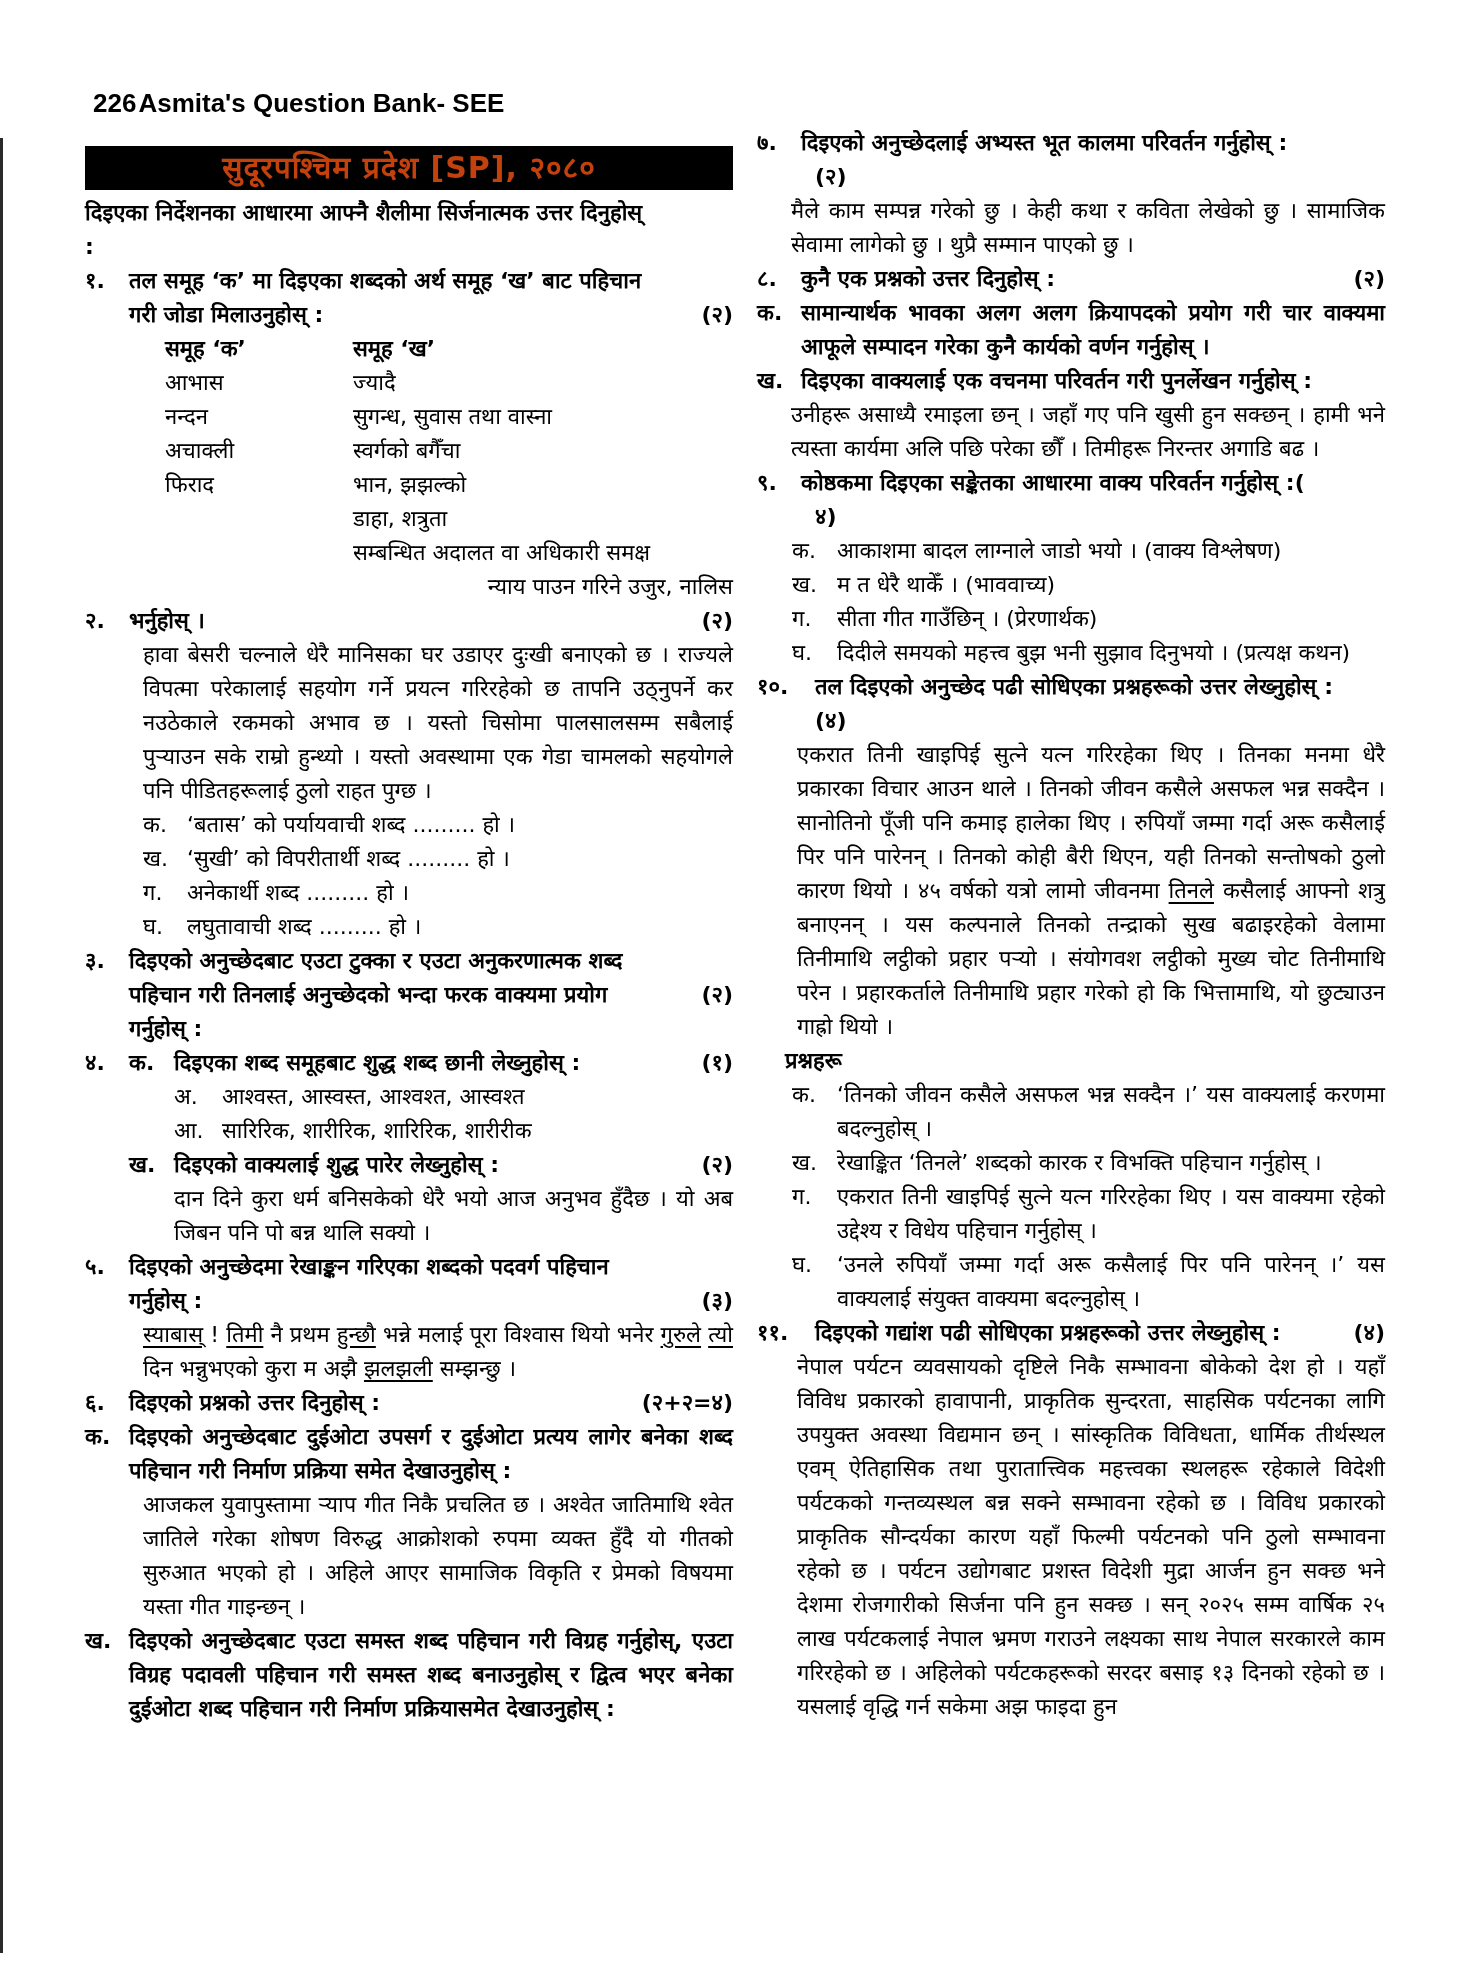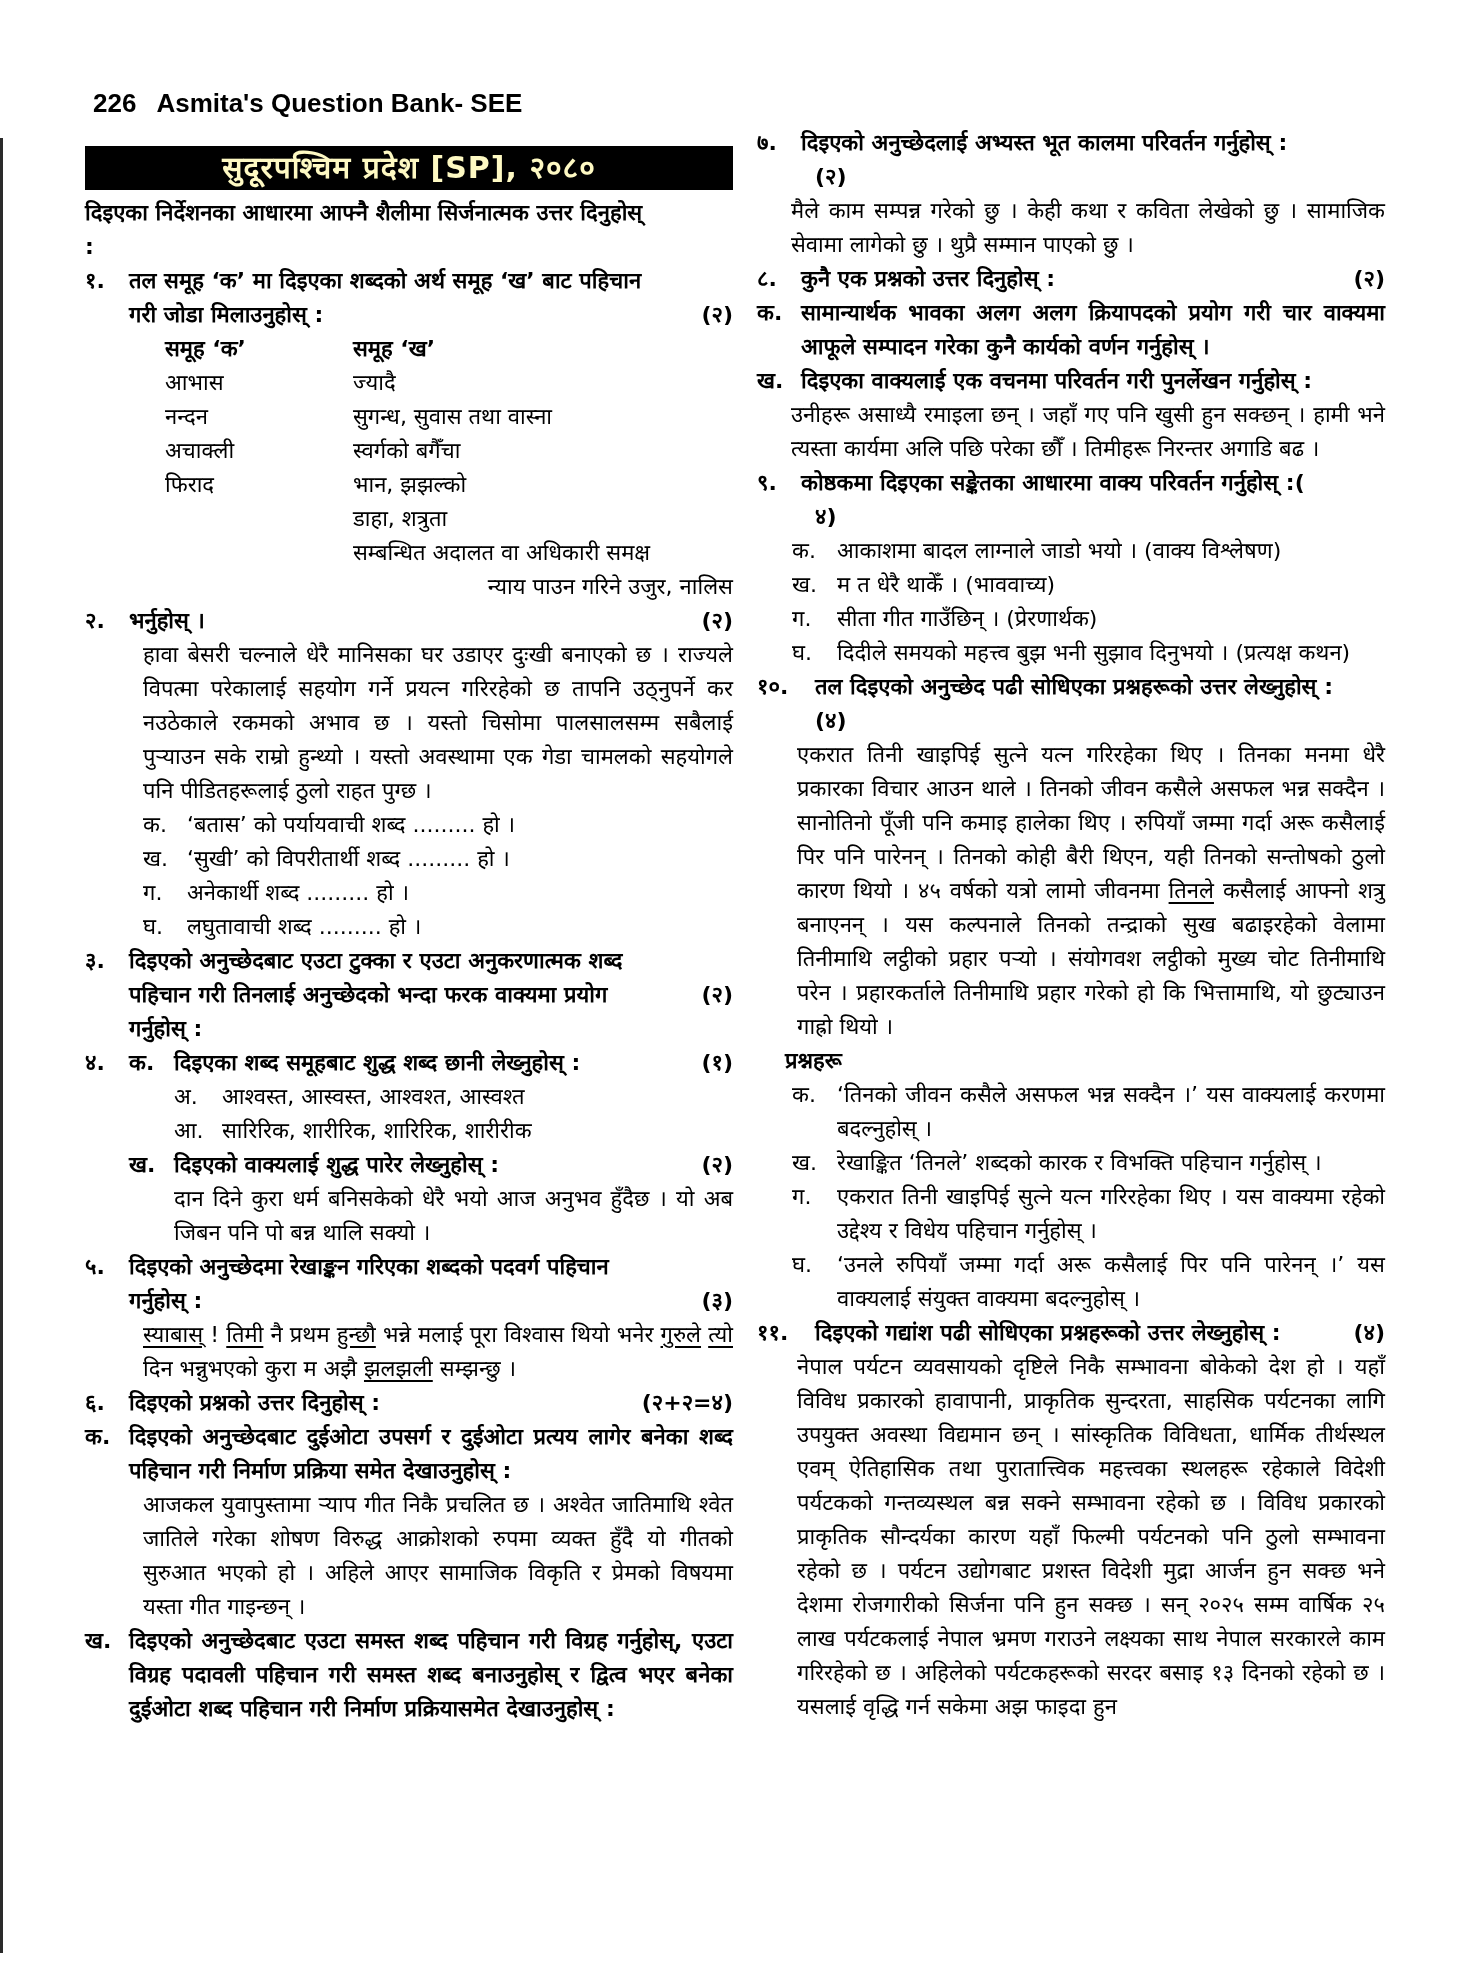--- a/index.html
+++ b/index.html
@@ -1,24 +1,24 @@
 <!DOCTYPE html>
 <html><head>
 <meta charset="utf-8">
 <style>
   html,body{margin:0;padding:0;background:#e8e8e8;}
   .page{position:relative;width:1457px;height:1969px;background:#ffffff;overflow:hidden;
         font-family:"DejaVu Sans",sans-serif;color:#000;font-size:22px;line-height:34px;}
   .scan-edge{position:absolute;left:0;top:138px;width:3px;height:1815px;background:#2a2a2a;}
-  .hdr{position:absolute;top:88px;left:93px;display:flex;gap:20px;align-items:baseline;
+  .hdr{position:absolute;top:88px;left:93px;display:flex;gap:2px;align-items:baseline;
        font-family:"Liberation Sans","DejaVu Sans",sans-serif;font-weight:700;font-size:26px;line-height:30px;}
   .cols{position:absolute;top:126px;left:85px;width:1300px;display:flex;gap:24px;}
   .col-l{width:648px;}
   .col-r{width:628px;}
-  .banner{background:#000;color:#fef9c3;text-align:center;font-weight:700;font-size:30px;
+  .banner{background:#000;color:#c2410c;text-align:center;font-weight:700;font-size:30px;
           height:44px;line-height:44px;margin-top:20px;margin-bottom:6px;letter-spacing:1px;}
   .b{font-weight:700;}
   .qhead{display:flex;}
   .qnum{flex:none;width:44px;font-weight:700;}
   .qnum.w58{width:58px;}
   .qtitle{flex:1;min-width:0;}
   .hline{display:flex;justify-content:space-between;font-weight:700;}
   .hline .mark{flex:none;margin-left:10px;font-weight:700;}
   .hflow{font-weight:700;text-align:justify;}
   .para{text-align:justify;margin-left:58px;}

